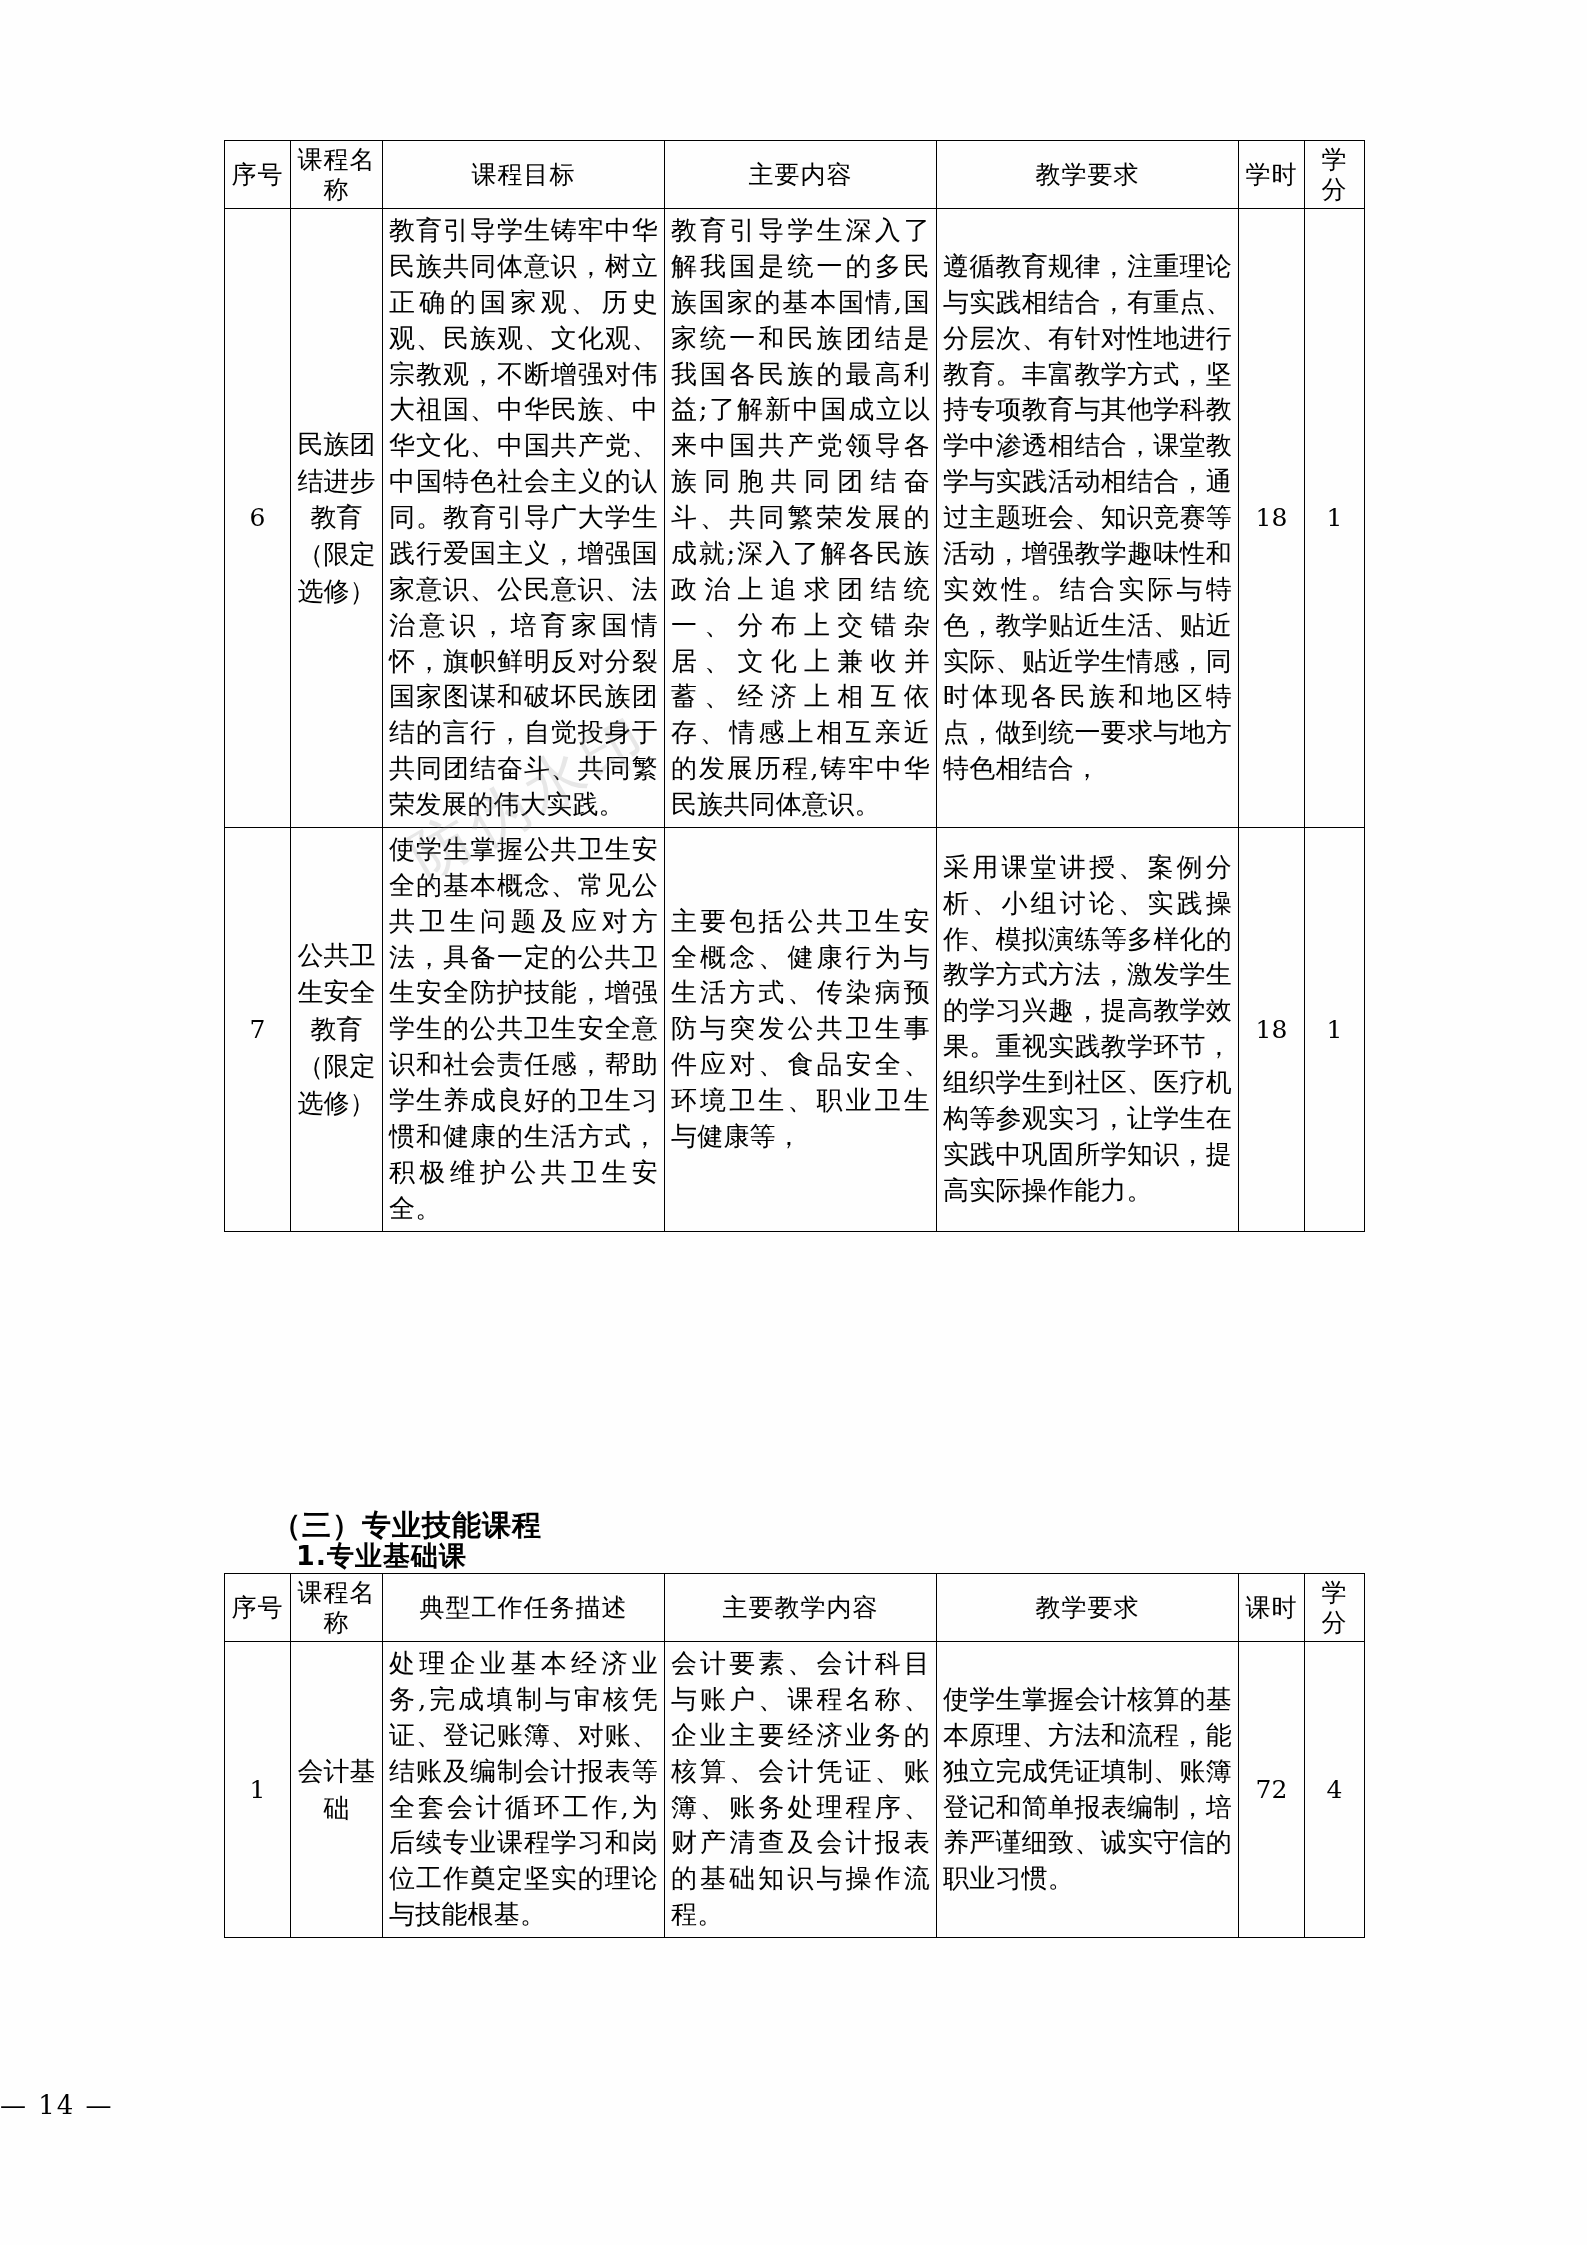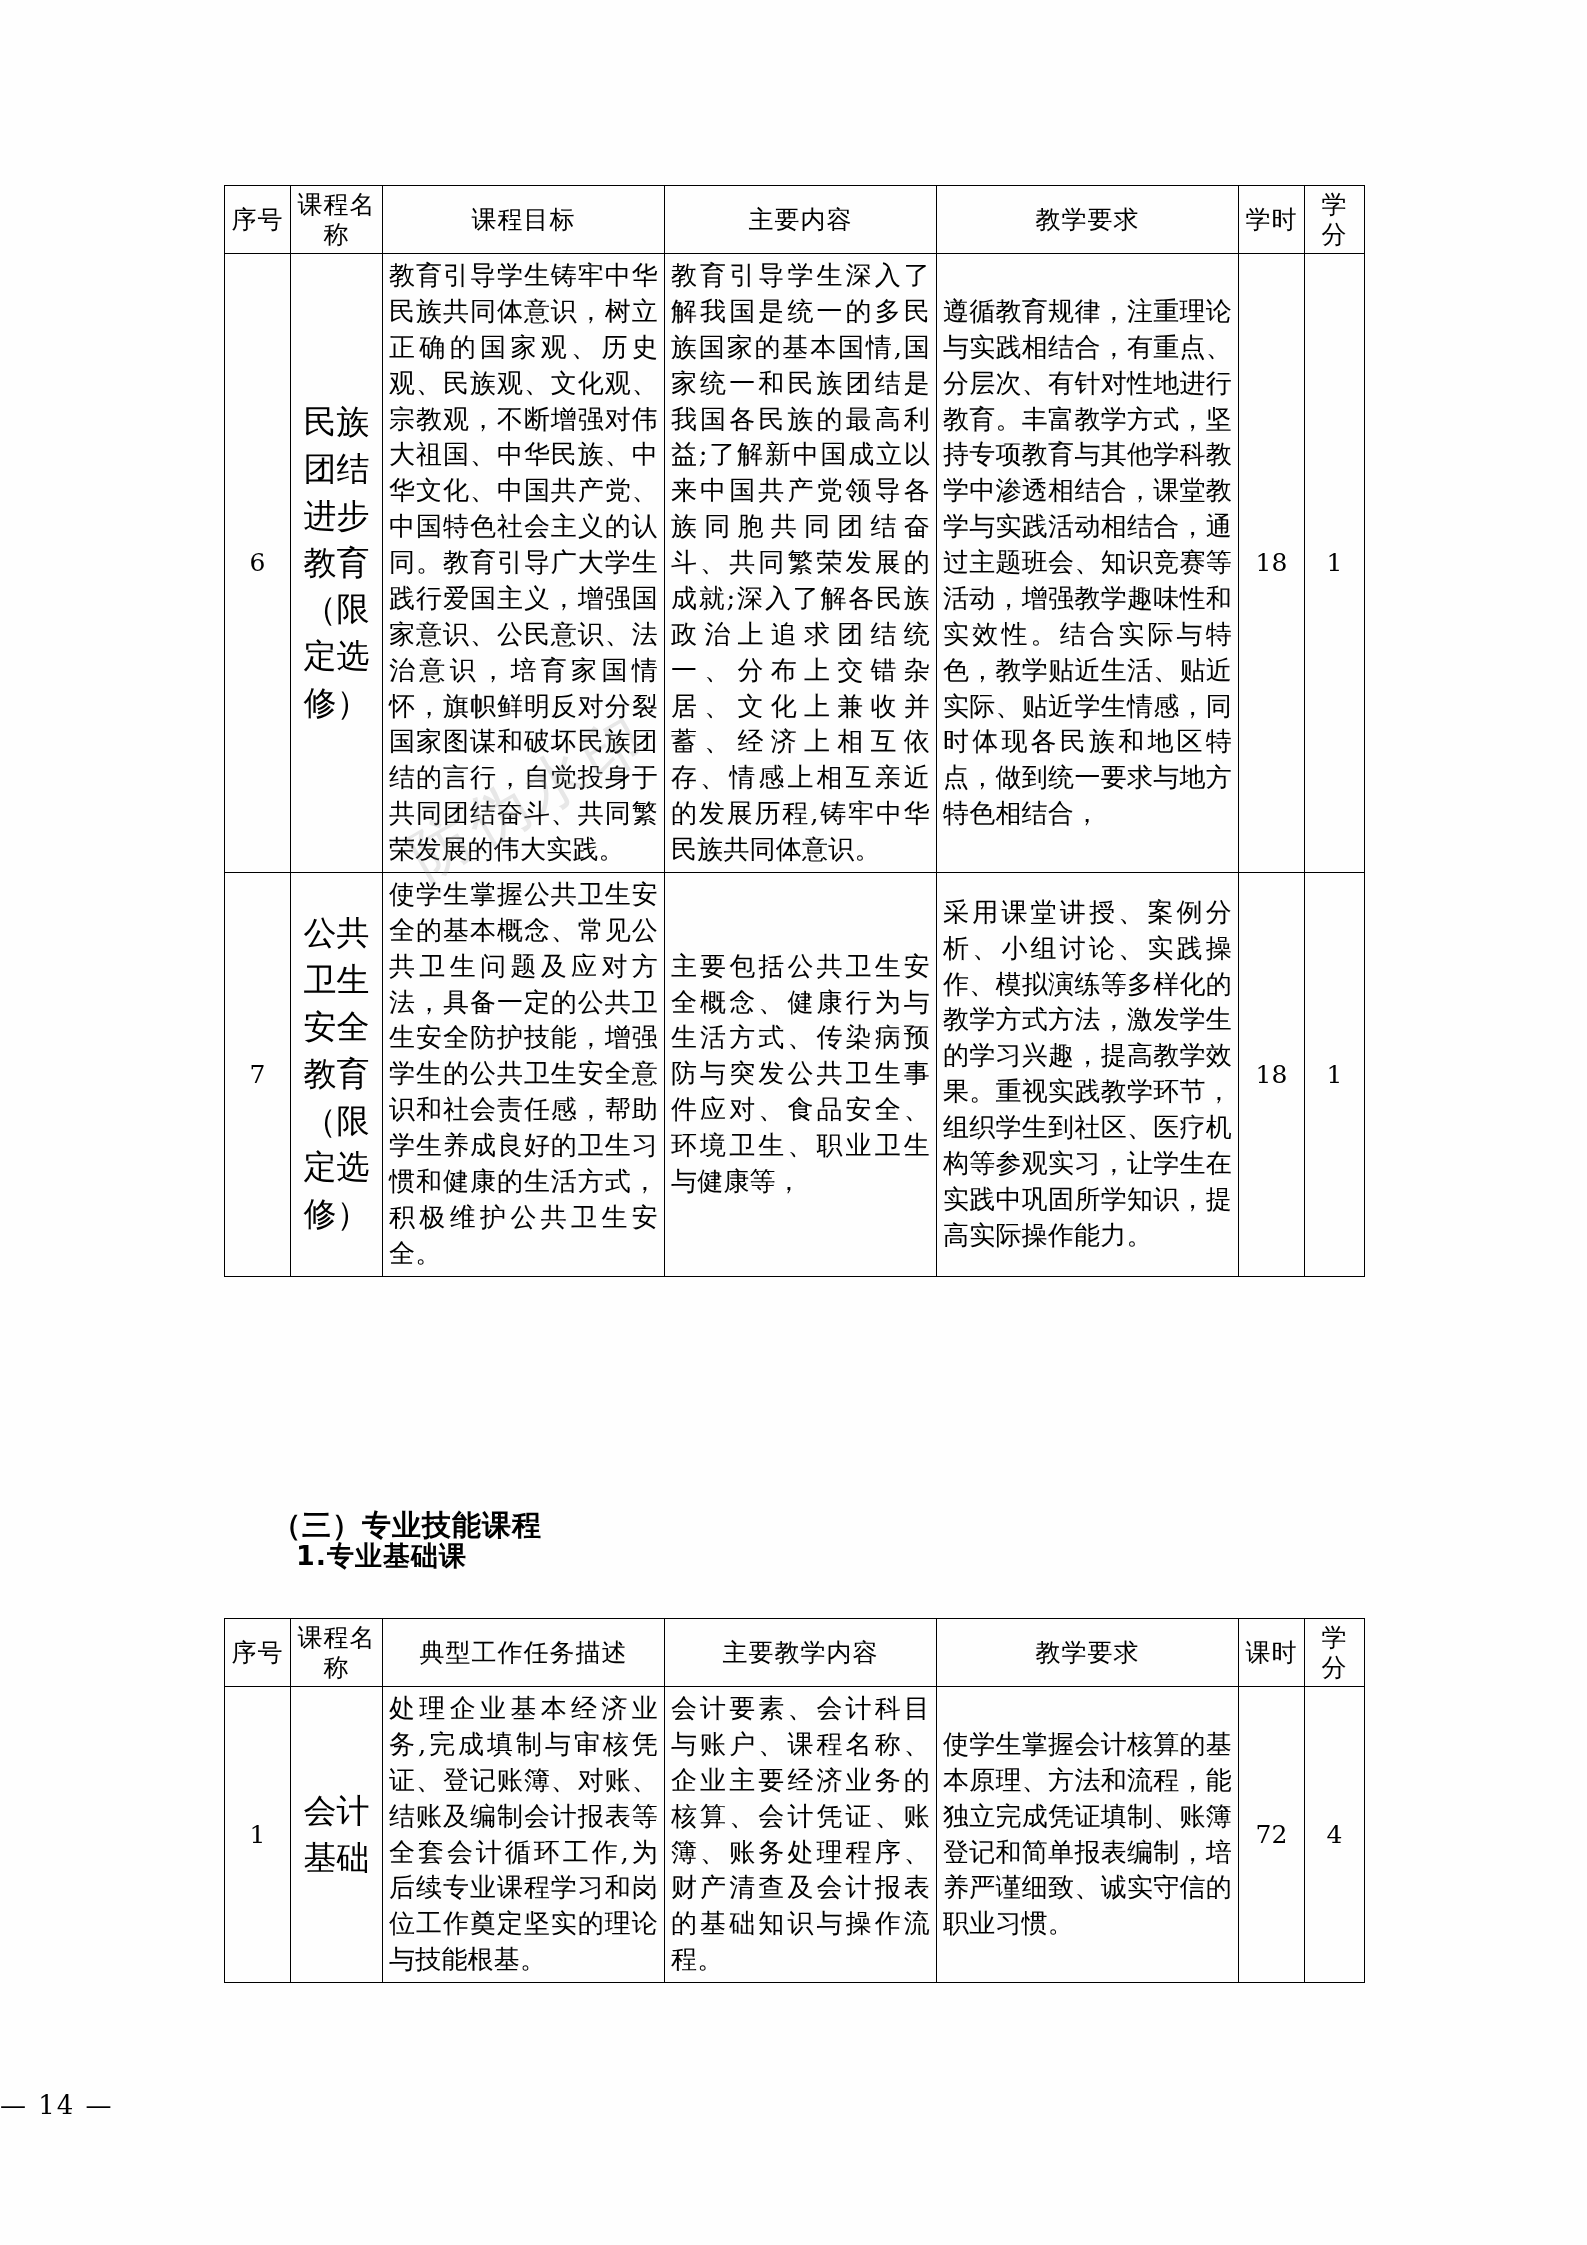--- a/index.html
+++ b/index.html
@@ -38,21 +38,20 @@
     user-select: none;
     line-height: 1.45;
     z-index: 5;
   }
   
   table.doc-table {
     position: absolute;
     border-collapse: collapse;
     table-layout: fixed;
     background: transparent;
-    margin-top: 45px;
   }
   table.doc-table td, table.doc-table th {
     border: 1.6px solid #000;
     vertical-align: middle;
     padding: 4px 6px;
     font-weight: normal;
   }
   .hdr {
     text-align: center;
     font-family: "DejaVu Serif", "Liberation Serif", serif;
@@ -67,21 +66,21 @@
     text-align: justify;
     text-justify: inter-ideograph;
     letter-spacing: 0.2px;
   }
   .cell-num {
     text-align: center;
     font-size: 25px;
   }
   .cname {
     text-align: center;
-    font-size: 33px;
+    font-size: 26px;
     line-height: 1.42;
   }
   
   #table-general-courses { left: 224px; top: 140px; width: 1140px; }
   .c-seq   { width: 66px; }
   .c-name  { width: 92px; }
   .c-goal  { width: 282px; }
   .c-main  { width: 272px; }
   .c-req   { width: 302px; }
   .c-hour  { width: 66px; }

